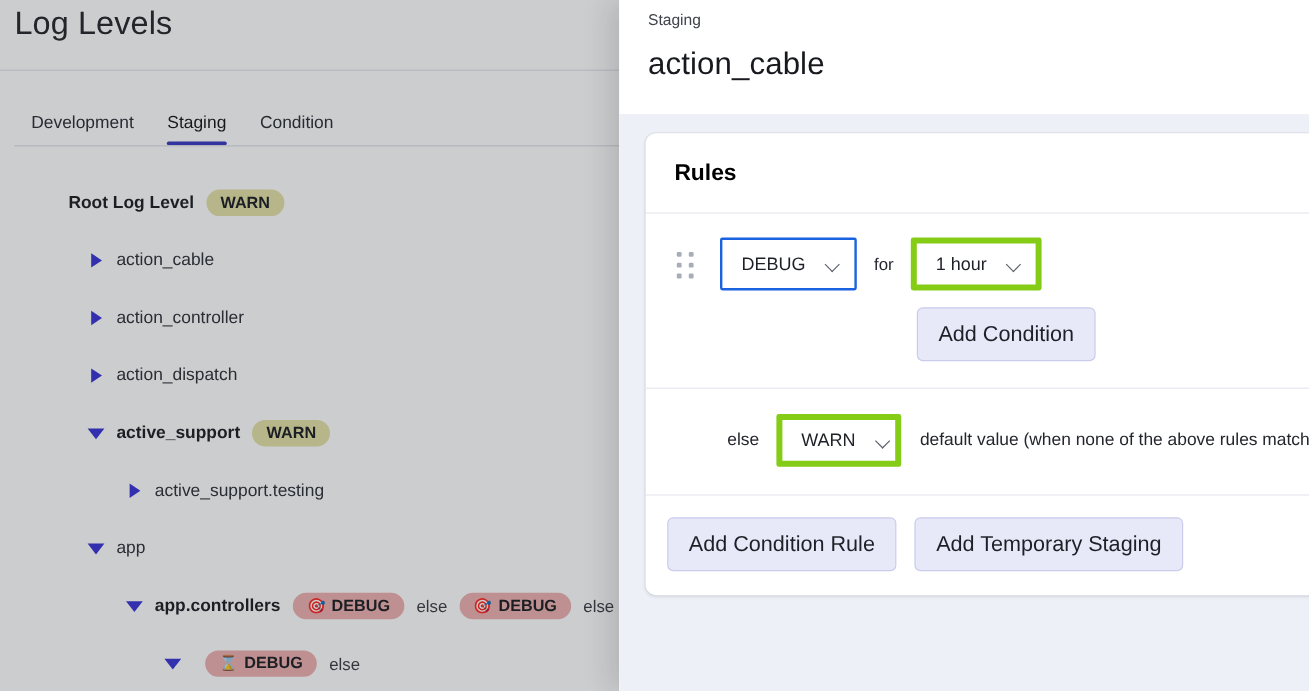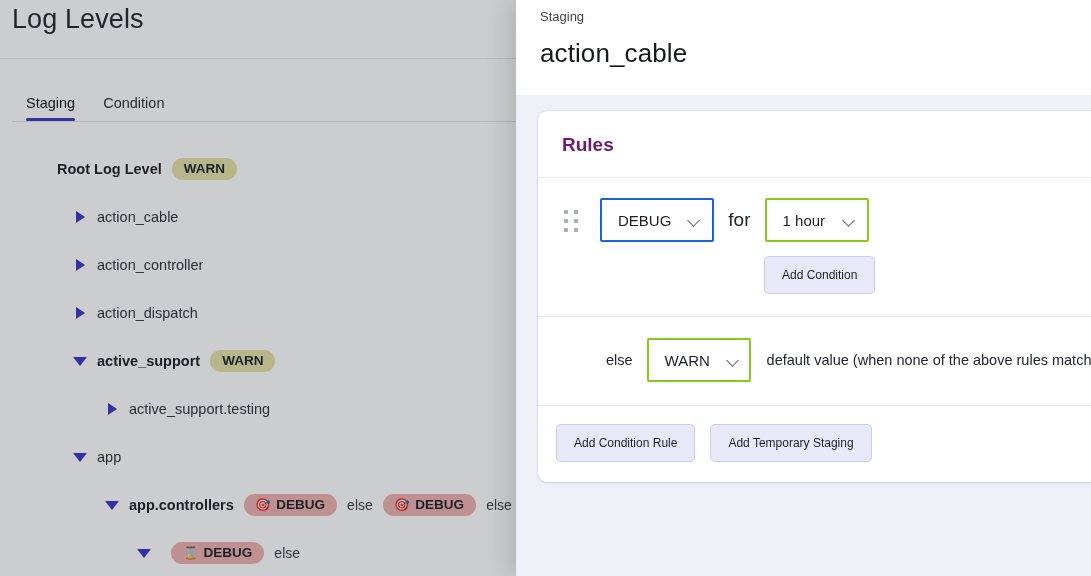--- a/index.html
+++ b/index.html
@@ -106,70 +106,71 @@
   }
   .drawer-body {
     flex: 1; background: #eef0f8; padding: 16px 0 0 22px; overflow: hidden;
   }
   .card {
     background: #ffffff; border-radius: 9px;
     box-shadow: 0 1px 3px rgba(30,34,48,.10), 0 0 0 1px rgba(30,34,48,.04);
     width: 575px; overflow: hidden;
   }
   .card-head { padding: 23px 24px 21px 24px; }
-  .card-title { font-size: 19px; font-weight: 700; color: #701a75; }
+  .card-title { font-size: 19px; font-weight: 700; color: #000000; }
   .card-sep { height: 1px; background: #e6e8ee; }
 
   .rule-row { display: flex; align-items: flex-start; padding: 20px 24px 22px 24px; }
   .drag-handle {
     width: 18px; height: 26px; margin-top: 10px; margin-right: 20px; flex: none;
     display: grid; grid-template-columns: 4px 4px; grid-template-rows: 4px 4px 4px;
     gap: 5px 6px; align-content: center; justify-content: center;
   }
   .drag-handle i { background: #a9adb8; width: 4px; height: 4px; border-radius: 1px; display: block; }
 
   .selectbox {
     display: inline-flex; align-items: center; justify-content: space-between;
-    border: 2px solid #84cc16; background: #fff; border-radius: 2px;
+    border: 5px solid #84cc16; background: #fff; border-radius: 2px;
     height: 44px; padding: 0 12px 0 16px; font-size: 15px; color: #1d2026;
     min-width: 104px;
   }
   .selectbox.focused { border: 2px solid #1a62e0; }
   .selectbox .chev {
     margin-left: 18px; width: 11px; height: 11px; flex: none; position: relative;
   }
   .selectbox .chev:before {
     content: ""; position: absolute; left: 0; top: 1px;
     width: 8px; height: 8px; border-right: 1.6px solid #5d616b;
     border-bottom: 1.6px solid #5d616b; transform: rotate(45deg);
   }
-  .inline-word { font-size: 19px; color: #23262c; margin: 0 14px; line-height: 44px; }
+  .inline-word { font-size: 14px; color: #23262c; margin: 0 14px; line-height: 44px; }
   .rule-col { display: flex; flex-direction: column; }
   .btn {
     background: #e7e9f8; border: 1px solid #c9ccec; border-radius: 5px;
-    font-size: 12px; color: #1d2026; padding: 11px 17px; cursor: pointer;
+    font-size: 18px; color: #1d2026; padding: 11px 17px; cursor: pointer;
     font-family: "Liberation Sans", sans-serif; white-space: nowrap;
   }
   .else-row { display: flex; align-items: center; padding: 21px 24px 23px 24px; }
   .else-label { font-size: 14.5px; color: #23262c; margin-left: 44px; margin-right: 14px; }
   .else-note { font-size: 14.5px; color: #23262c; margin-left: 16px; white-space: nowrap; }
   .card-actions { display: flex; gap: 15px; padding: 18px 24px 20px 18px; }
 </style>
 </head>
 <body>
 
 <div id="root">
 
   <div class="left-pane">
     <div class="left-inner">
       <div class="page-title">Log Levels</div>
       <div class="title-rule"></div>
 
       <div class="tabs-wrap">
         <div class="tabs" id="tabs-container">
+            <div class="tab"><span>Development</span></div>
             <div class="tab active"><span>Staging</span></div>
             <div class="tab"><span>Condition</span></div>
           </div>
       </div>
       <div class="tabs-rule"></div>
 
       <div class="tree" id="tree-container">
           <div class="tree-row" style="padding-left: 32px;">
             <span class="caret none"></span>
             <span class="node-label bold">Root Log Level</span>

